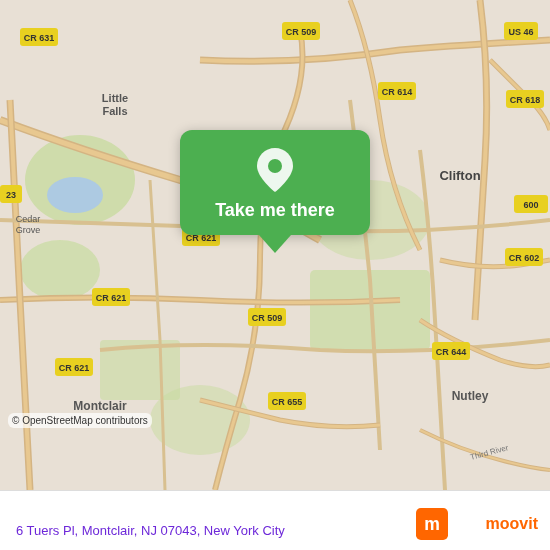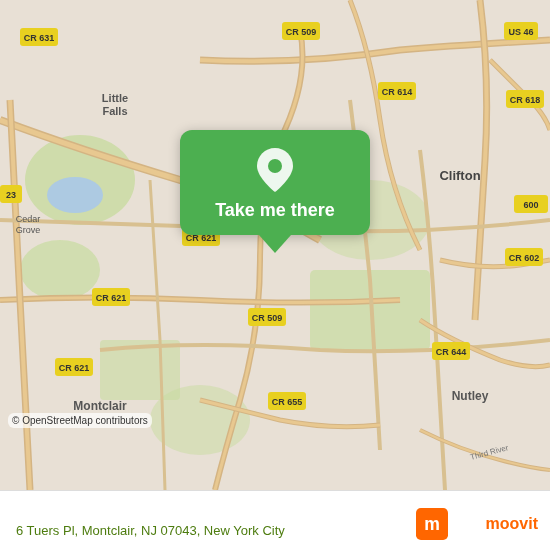--- a/index.html
+++ b/index.html
@@ -50,21 +50,21 @@
       gap: 4px;
     }
 
     .moovit-m {
       width: 32px;
       height: 32px;
     }
 
     #address-text {
       font-size: 13px;
-      color: #4d7c0f;
+      color: #6d28d9;
       font-weight: 400;
       margin-top: 20px;
     }
 
     
     #cta-overlay {
       position: absolute;
       top: 130px;
       left: 50%;
       transform: translateX(-50%);

